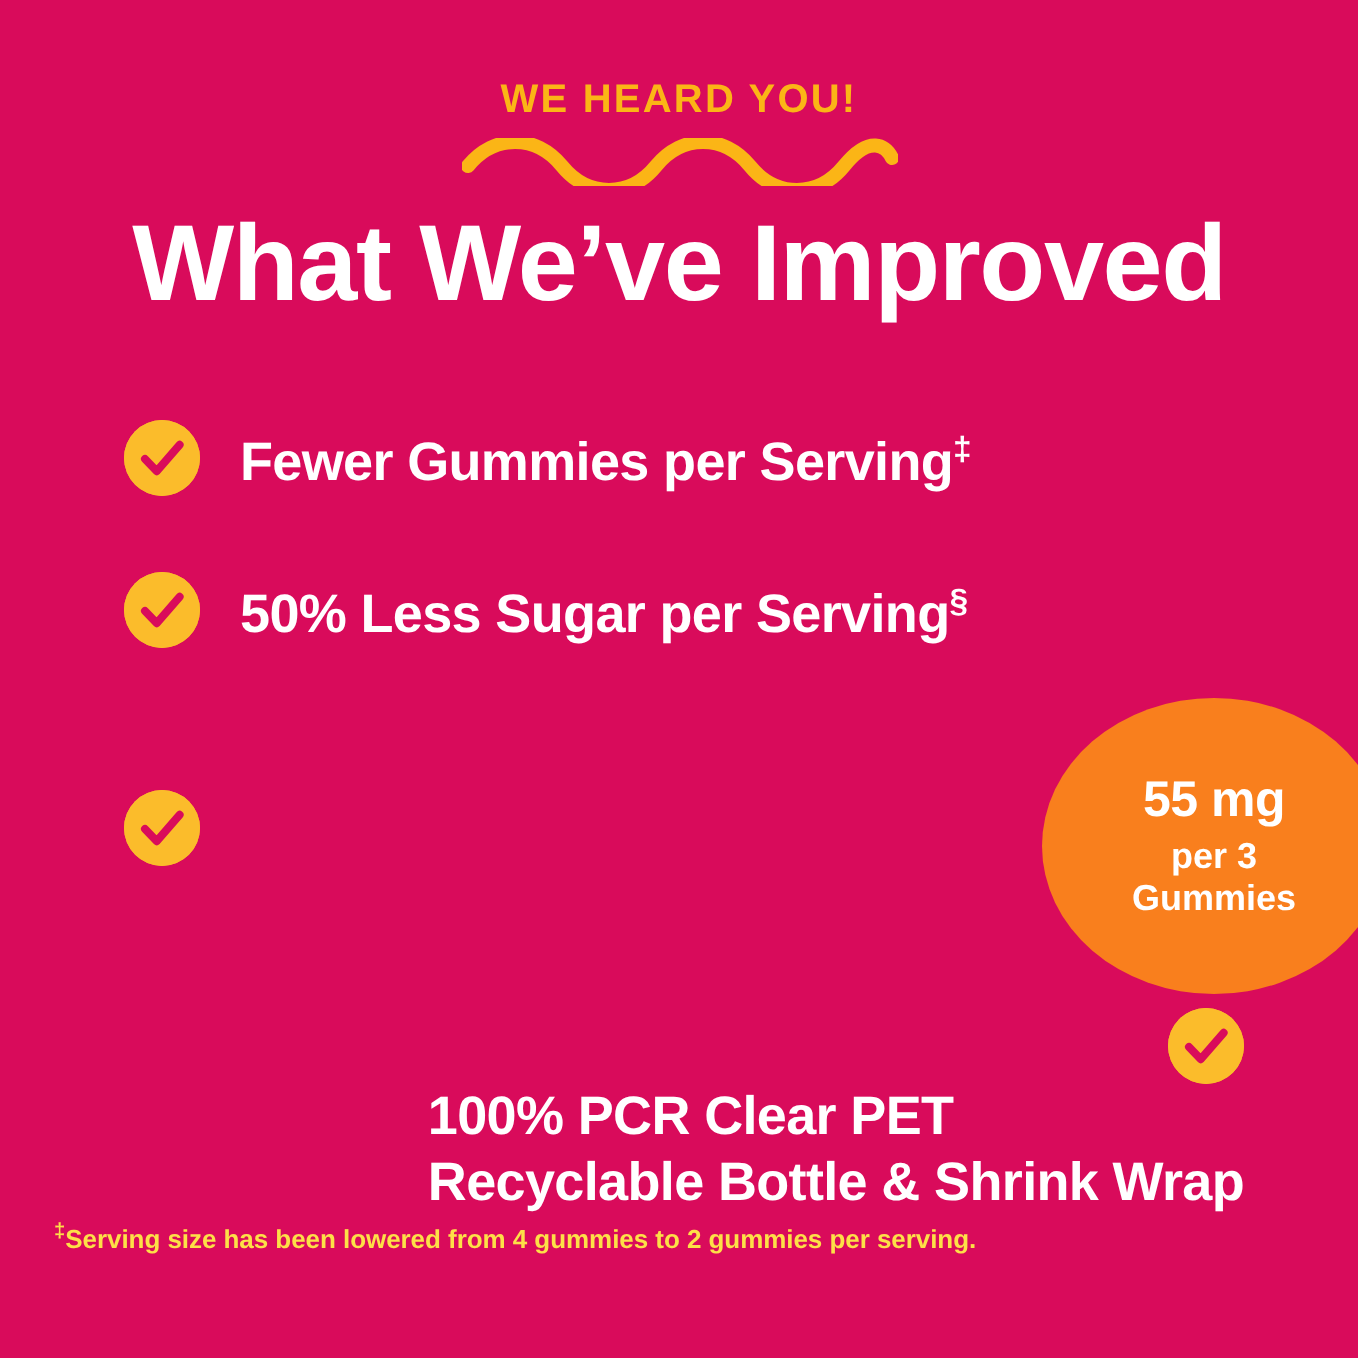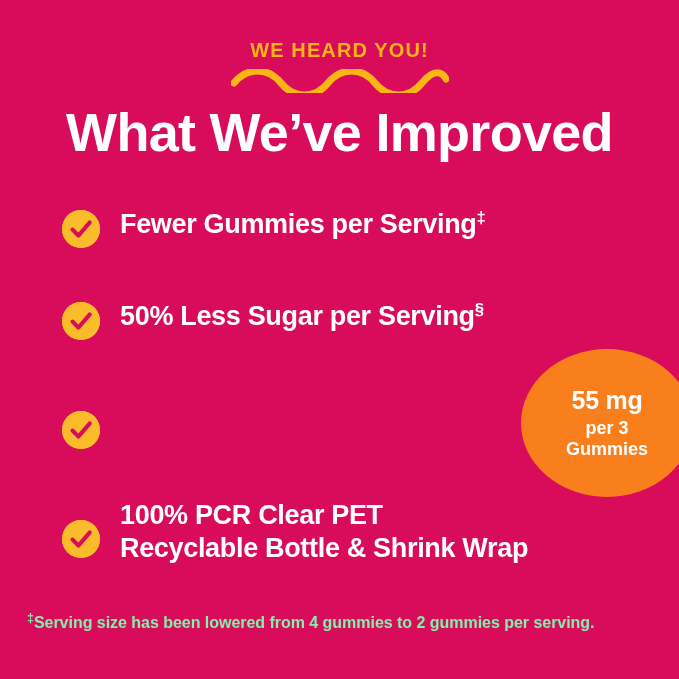--- a/index.html
+++ b/index.html
@@ -100,26 +100,26 @@
   .bullets {
     position: absolute;
     left: 62px;
     top: 200px;
     width: 560px;
     z-index: 2;
   }
   .bullet {
     position: relative;
     display: flex;
-    align-items: flex-start;
+    align-items: flex-end;
   }
   .bullet-1 { margin-top: 8px; }
-  .bullet-2 { margin-top: 52px; }
+  .bullet-2 { margin-top: 36px; }
   .bullet-3 { margin-top: 49px; }
-  .bullet-4 { margin-top: 50px; }
+  .bullet-4 { margin-top: 50px; flex-direction: column; }
 
   .check {
     flex: 0 0 auto;
     width: 38px;
     height: 38px;
     border-radius: 50%;
     background: #fbbc2b;
     display: block;
     margin-top: 2px;
   }
@@ -149,22 +149,22 @@
     line-height: 1.3;
     margin-top: 3px;
     letter-spacing: -0.005em;
   }
 
   
   .footnotes {
     position: absolute;
     left: 27px;
     top: 610px;
-    color: #86efac;
-    font-size: 16px;
+    color: #fde047;
+    font-size: 13px;
     font-weight: bold;
     line-height: 1.6;
     letter-spacing: -0.002em;
   }
   .footnote sup {
     font-size: 0.78em;
     vertical-align: super;
     line-height: 0;
   }
 </style>

